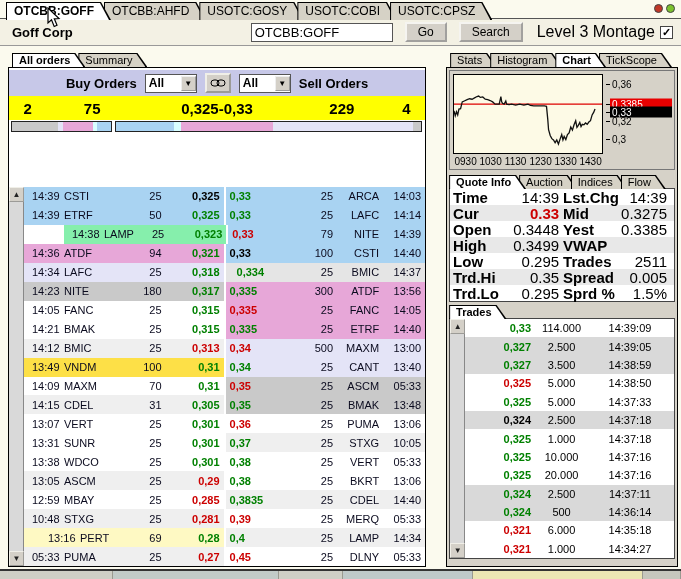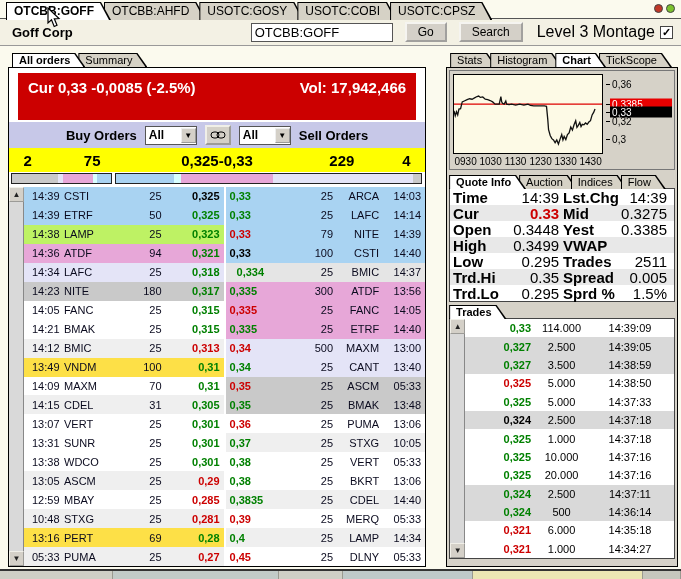--- a/index.html
+++ b/index.html
@@ -126,24 +126,20 @@
     <button class="btn">Search</button>
     <span class="mlabel">Level 3 Montage</span>
     <span class="cbx">✓</span>
   </div>
 
   <div class="main">
 
     <div class="col-l">
       <div class="ptabs tabs-sm" id="ltabs"><span class="tab active">All orders</span><span class="tab">Summary</span></div>
       <div class="pbody">
-        <div class="banner">
-          <span>Cur 0,33 -0,0085 (-2.5%)</span>
-          <span>Vol: 17,942,466</span>
-        </div>
         <div class="filterbar">
           <span>Buy Orders</span>
           <span class="fakesel">
             <span>All</span>
             <span class="arr">▼</span>
           </span>
           <span class="linkbtn">
             <svg width="16" height="10" viewBox="0 0 16 10">
               <rect x="1" y="2" width="8" height="6" rx="3" fill="none" stroke="#000"></rect>
               <rect x="7" y="2" width="8" height="6" rx="3" fill="none" stroke="#000"></rect>
@@ -208,21 +204,21 @@
                 </div>
                 <div></div>
                 <div class="ahalf" style="background: rgb(169, 211, 242);">
                   <span class="px up">0,33</span>
                   <span class="cr">25</span>
                   <span class="cr">LAFC</span>
                   <span class="cr">14:14</span>
                 </div>
               </div>
               <div class="brow">
-                <div class="bhalf" style="background: #bef264;">
+                <div class="bhalf" style="background: #86efac; margin-left: 40px;">
                   <span class="t">14:38</span>
                   <span>LAMP</span>
                   <span class="cr">25</span>
                   <span class="cr px up">0,323</span>
                 </div>
                 <div></div>
                 <div class="ahalf" style="background: rgb(169, 211, 242);">
                   <span class="px down">0,33</span>
                   <span class="cr">79</span>
                   <span class="cr">NITE</span>
@@ -448,21 +444,21 @@
                 </div>
                 <div></div>
                 <div class="ahalf" style="background: rgb(255, 255, 255);">
                   <span class="px down">0,39</span>
                   <span class="cr">25</span>
                   <span class="cr">MERQ</span>
                   <span class="cr">05:33</span>
                 </div>
               </div>
               <div class="brow">
-                <div class="bhalf" style="background: #fde047;">
+                <div class="bhalf" style="background: #fef9c3; padding-left: 16px;">
                   <span class="t">13:16</span>
                   <span>PERT</span>
                   <span class="cr">69</span>
                   <span class="cr px up">0,28</span>
                 </div>
                 <div></div>
                 <div class="ahalf" style="background: rgb(239, 239, 239);">
                   <span class="px up">0,4</span>
                   <span class="cr">25</span>
                   <span class="cr">LAMP</span>

